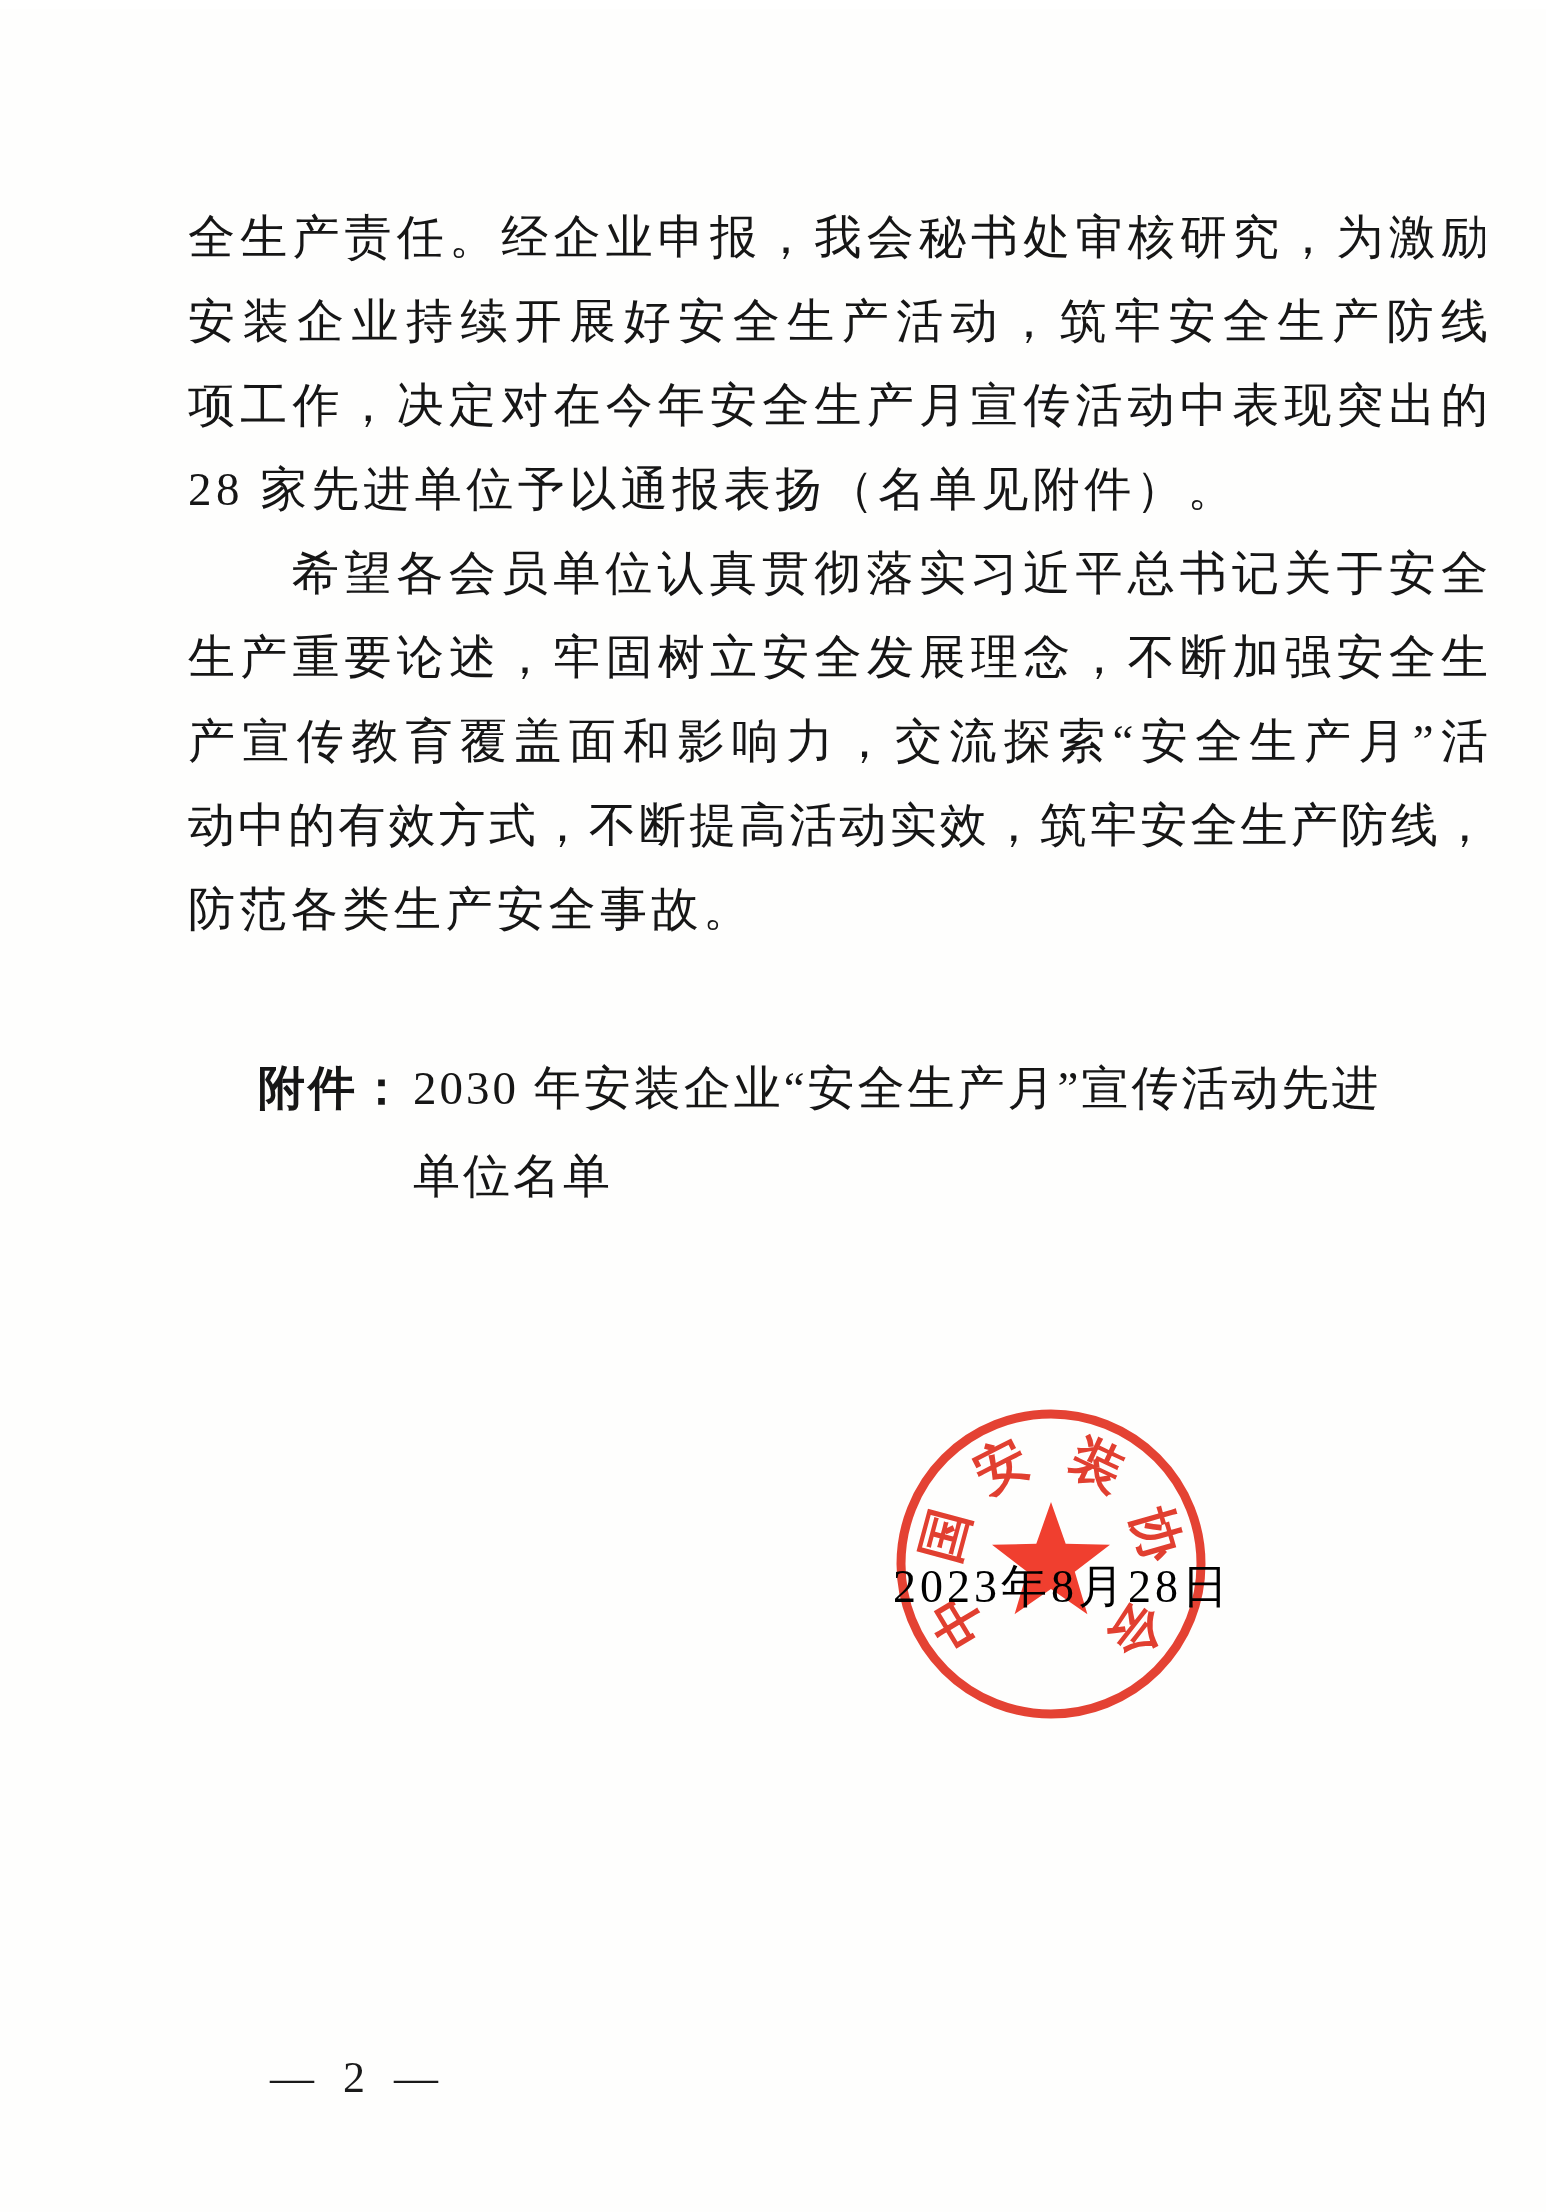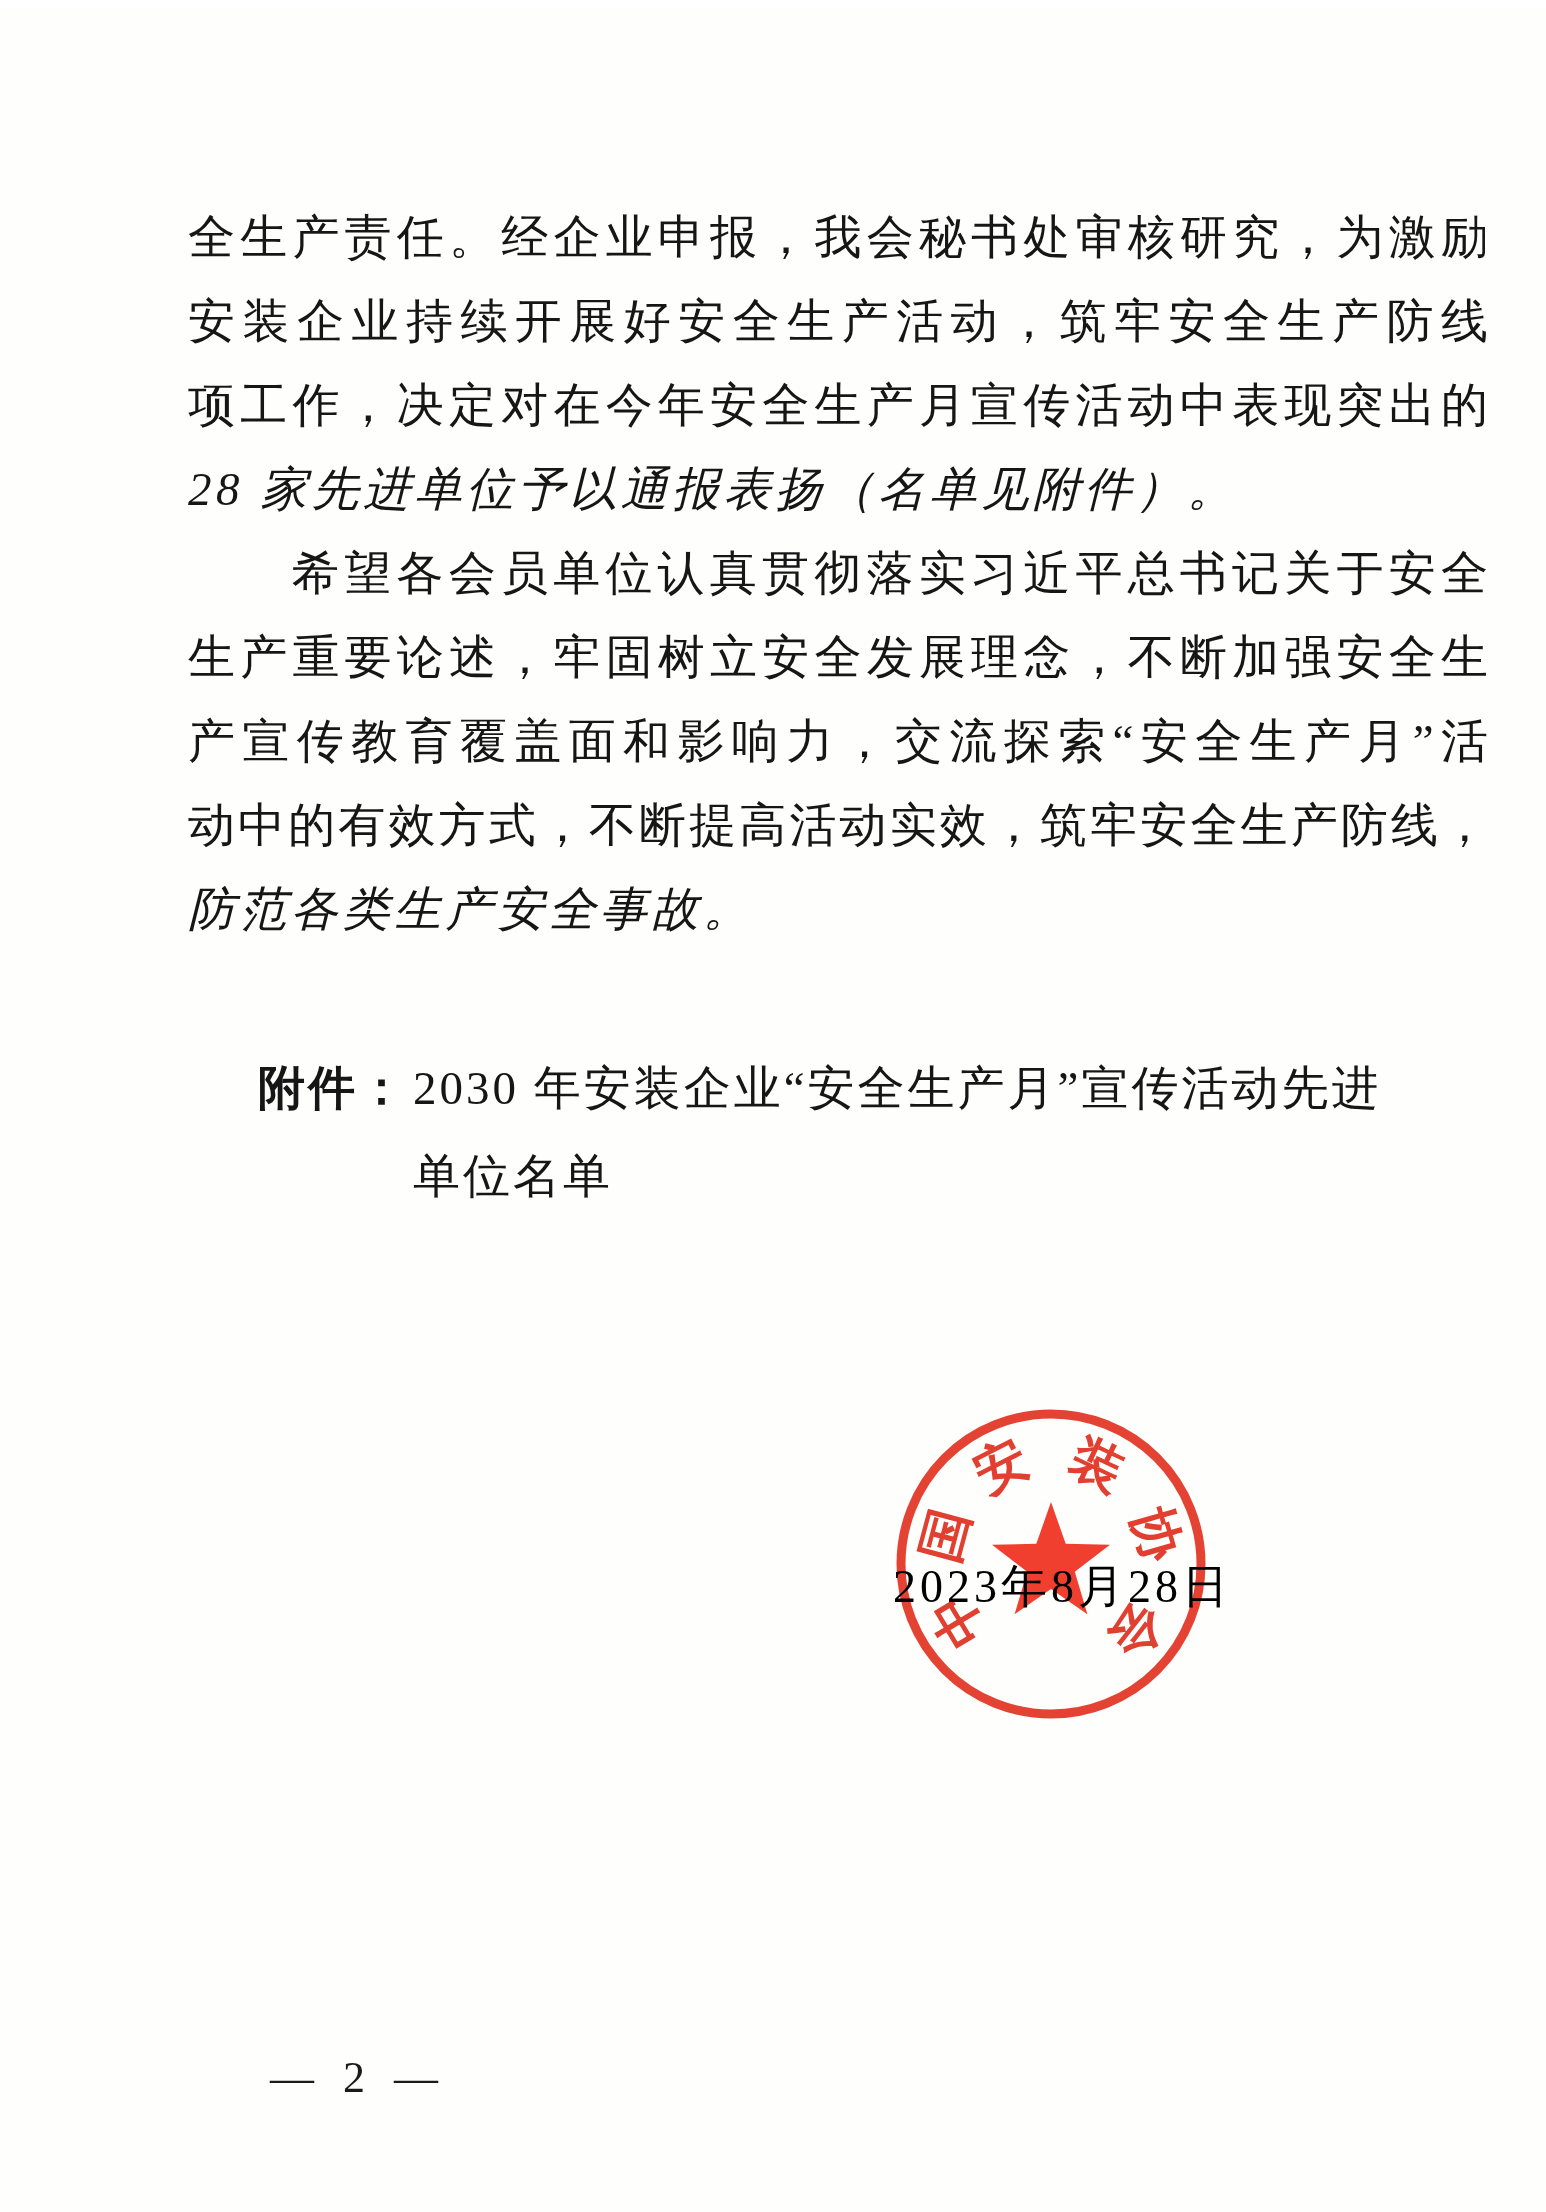--- a/index.html
+++ b/index.html
@@ -24,21 +24,20 @@
     text-align:justify;
     text-align-last:justify;
     text-justify:inter-character;
     white-space:nowrap;
     white-space:normal;
   }
   .line.flush {
     text-align:right;
     text-align-last:left;
     letter-spacing:4.5px;
-    font-style:italic;
   }
   .line.indent { text-indent:104px;font-family:Liberation Serif, serif; }
   .attachment {
     position:absolute;
     left:258px; top:1035px;
     width:1180px;
     font-size:47px; line-height:88px;
     letter-spacing:3px;
     z-index:1;
   }

